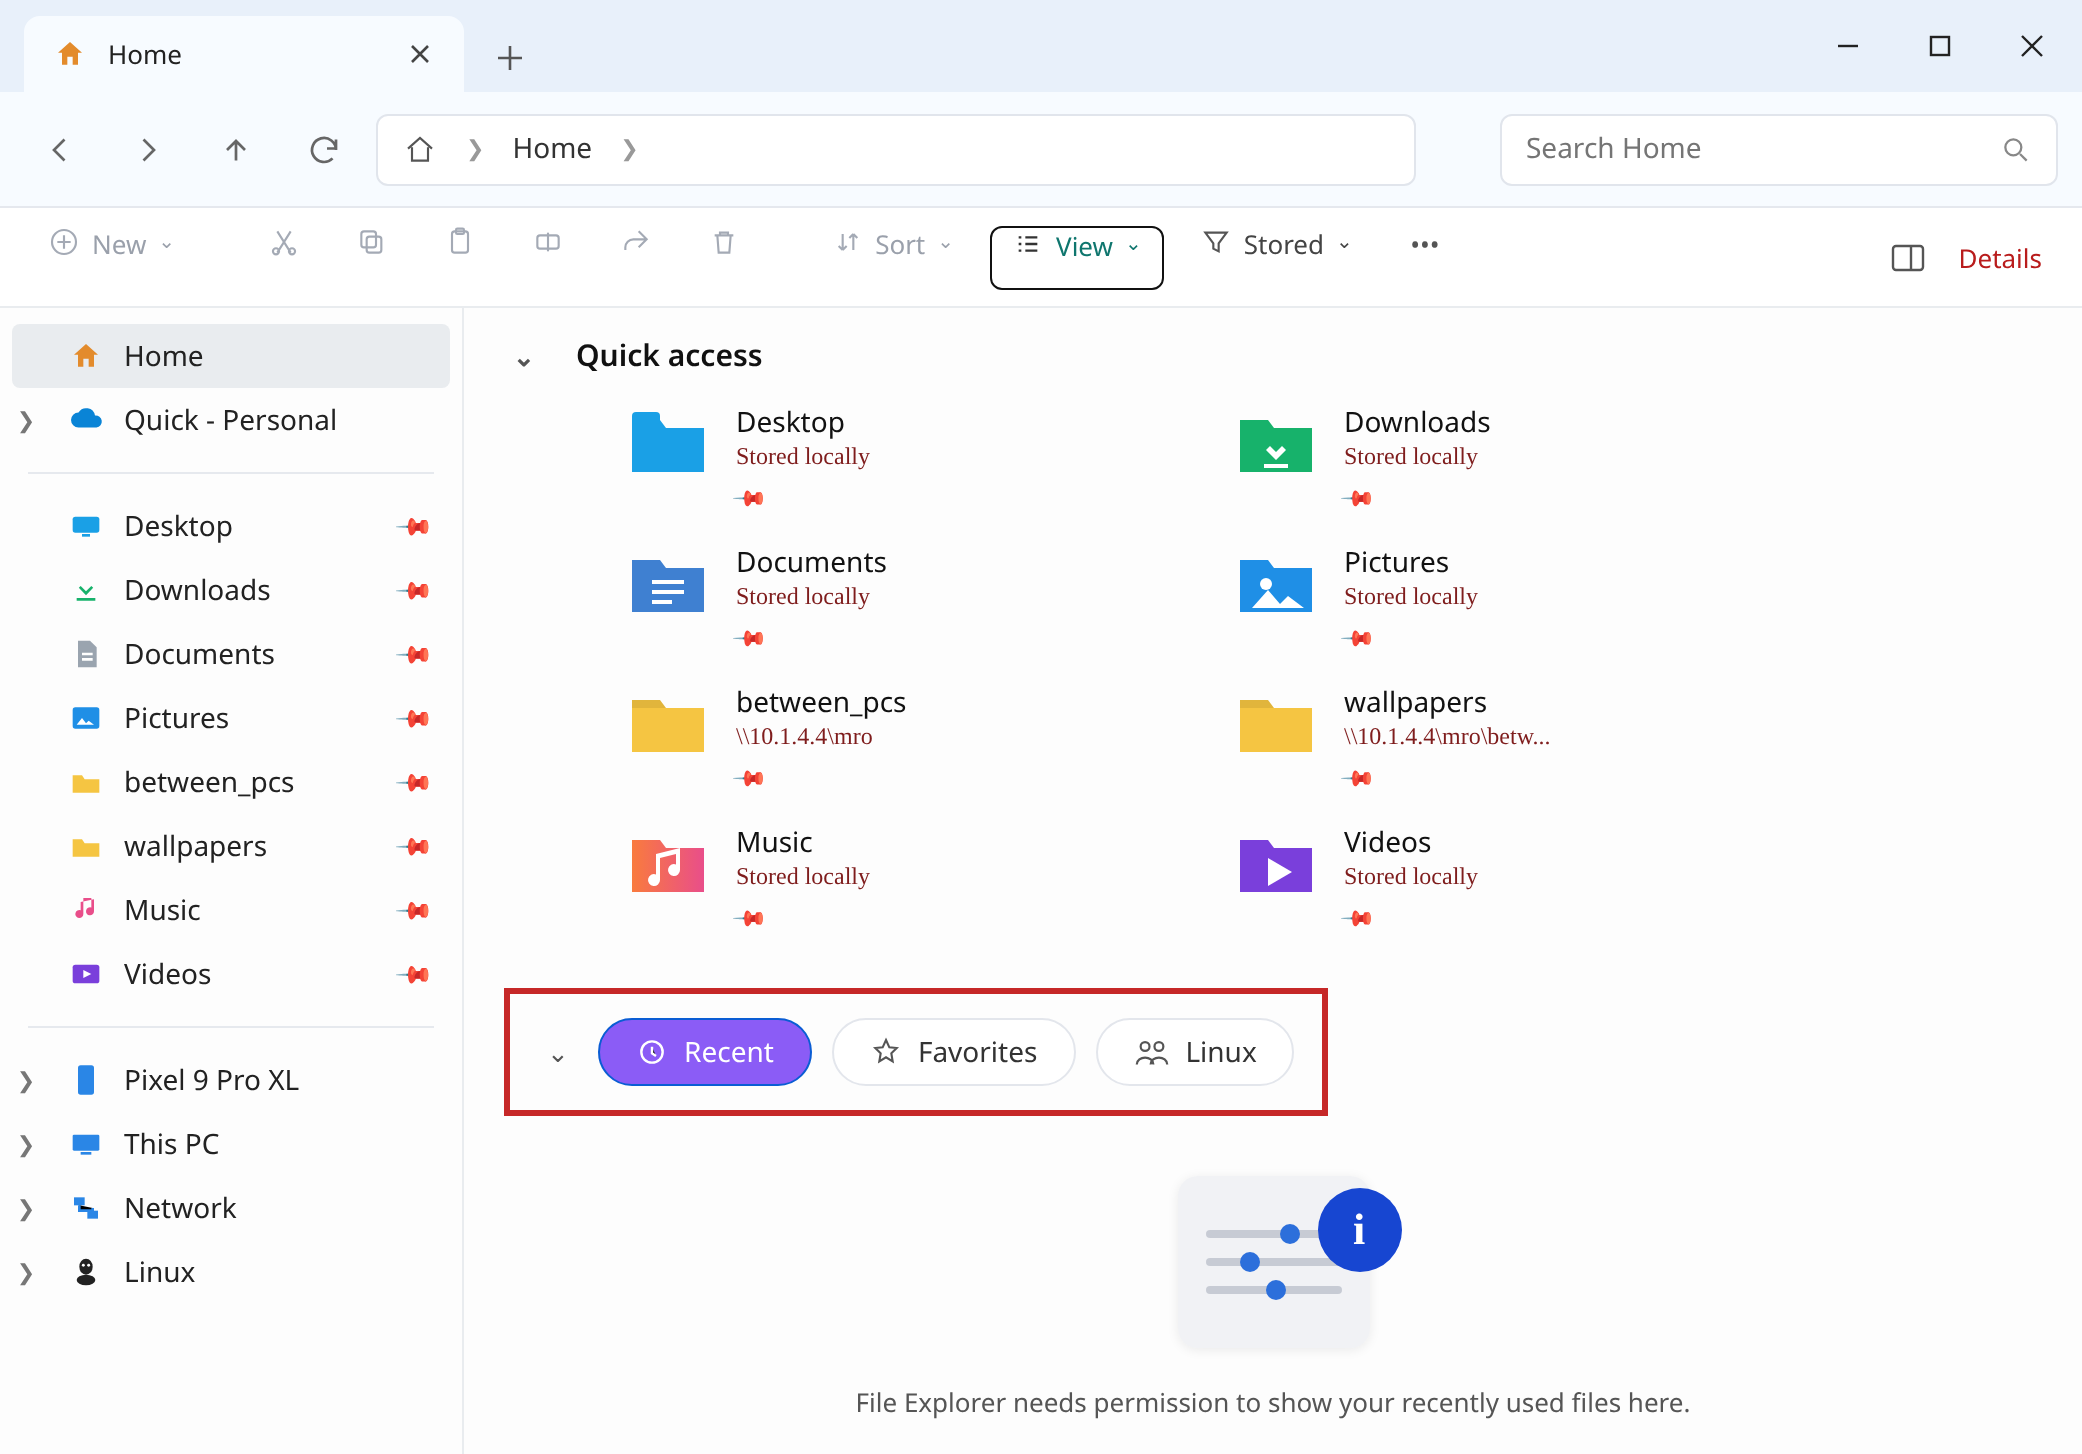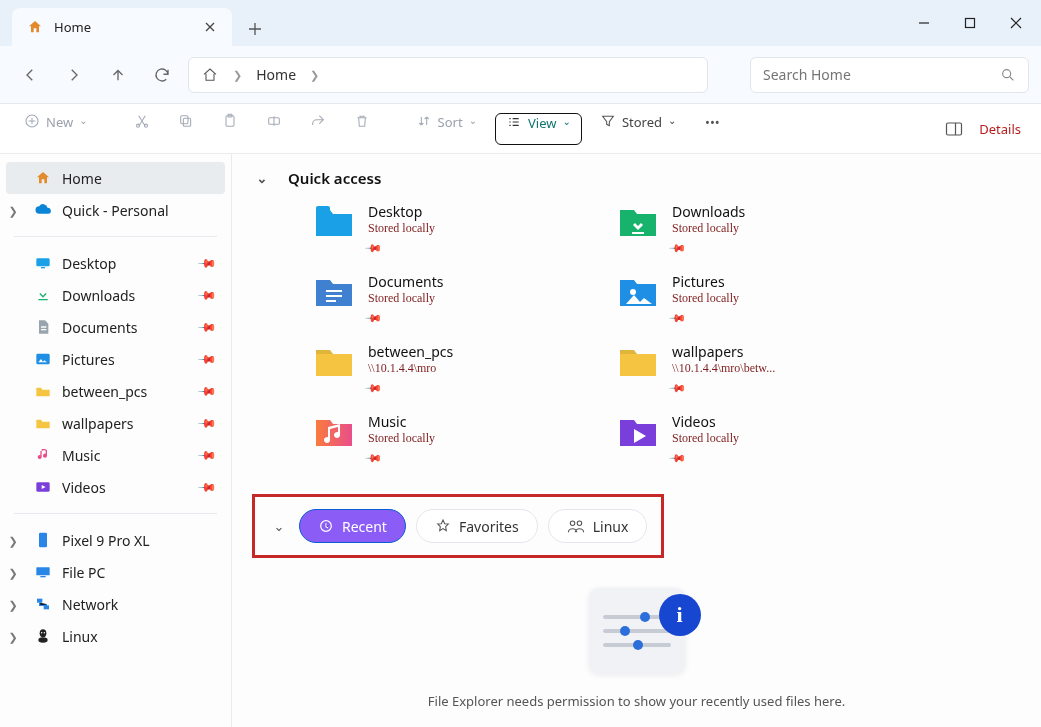--- a/index.html
+++ b/index.html
@@ -354,21 +354,21 @@
       <span>Pixel 9 Pro XL</span>
     </div>
     <div class="srow indent">
       <span class="exp">❯</span>
       <span class="sicon">
           <svg width="16" height="14" viewBox="0 0 24 20">
             <rect x="2" y="3" width="20" height="12" rx="1" fill="#2a86e6"></rect>
             <rect x="8" y="16" width="8" height="2" fill="#2a86e6"></rect>
           </svg>
         </span>
-      <span>File PC</span>
+      <span>This PC</span>
     </div>
     <div class="srow indent">
       <span class="exp">❯</span>
       <span class="sicon">
           <svg width="16" height="14" viewBox="0 0 24 20">
             <rect x="3" y="2" width="8" height="6" fill="#2a86e6"></rect>
             <rect x="13" y="12" width="8" height="6" fill="#2a86e6"></rect>
             <path stroke="#2a86e6" stroke-width="2" d="M7 8v4h10v-2"></path>
           </svg>
         </span>

